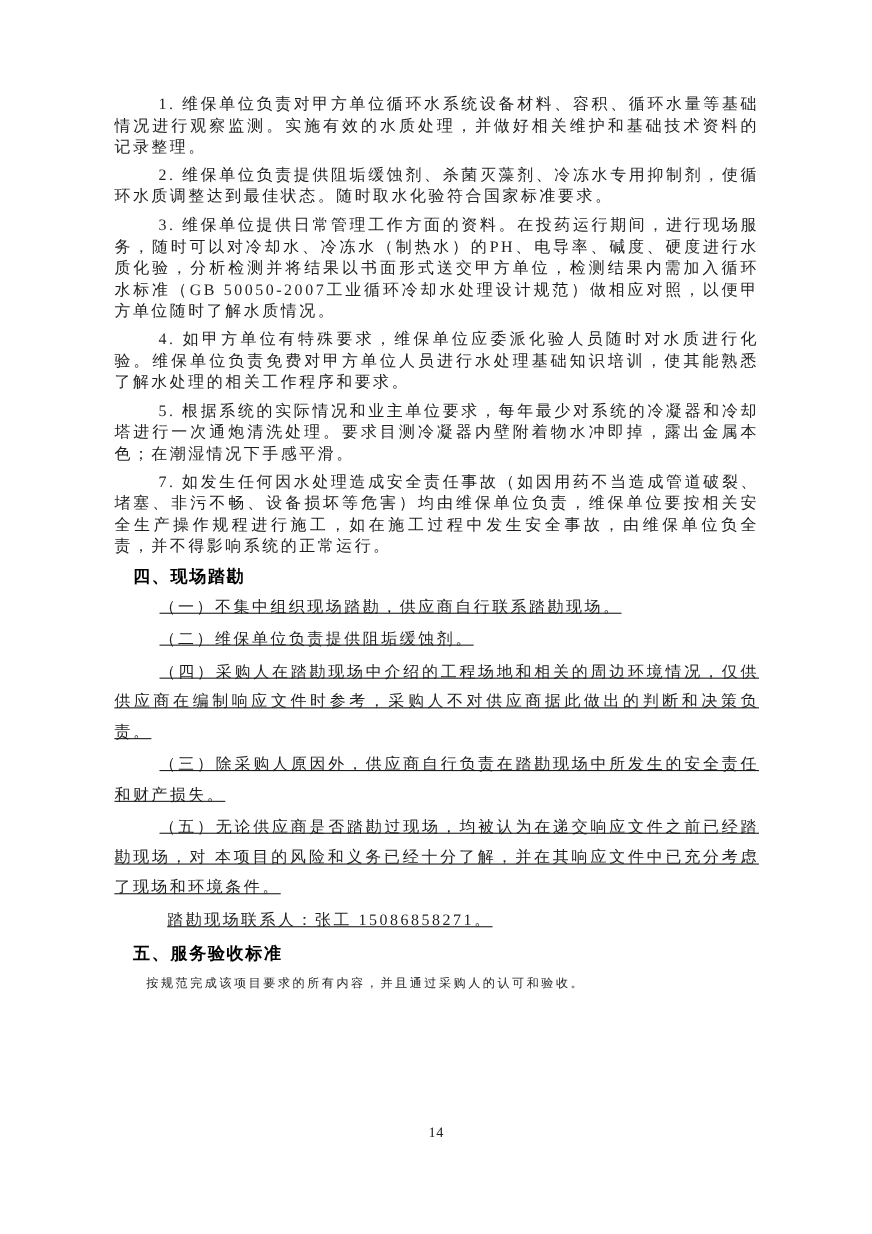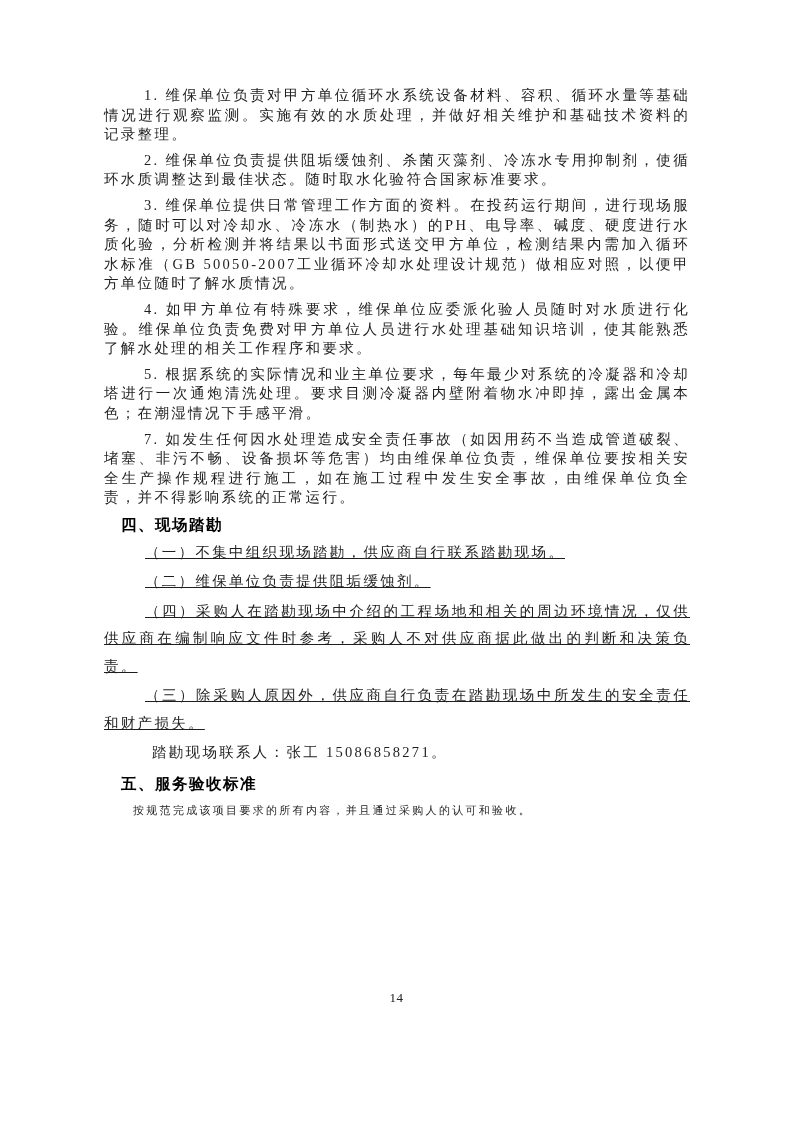--- a/index.html
+++ b/index.html
@@ -50,34 +50,35 @@
     text-indent: 41px;
     margin: 0 0 2px 0;
     text-decoration: underline;
   }
   p.contact-line {
     font-size: 14.5px;
     line-height: 27.5px;
     letter-spacing: 2.3px;
     text-indent: 48px;
     margin: 0 0 2px 0;
+    text-decoration: underline;
   }
   p.acceptance {
     font-size: 11px;
     line-height: 20px;
     letter-spacing: 2.3px;
     text-align: justify;
     text-indent: 29px;
     margin: 6px 0 0 0;
   }
   .page-number {
     position: absolute;
     left: 0;
     right: 0;
-    top: 990px;
+    top: 1022px;
     text-align: center;
     font-size: 13px;
     letter-spacing: 0.5px;
     color: #222222;
   }
 </style>
 </head>
 <body>
 
 <div class="page">
@@ -89,20 +90,21 @@
     <p class="clause">4. 如甲方单位有特殊要求，维保单位应委派化验人员随时对水质进行化验。维保单位负责免费对甲方单位人员进行水处理基础知识培训，使其能熟悉了解水处理的相关工作程序和要求。</p>
     <p class="clause">5. 根据系统的实际情况和业主单位要求，每年最少对系统的冷凝器和冷却塔进行一次通炮清洗处理。要求目测冷凝器内壁附着物水冲即掉，露出金属本色；在潮湿情况下手感平滑。</p>
     <p class="clause">7. 如发生任何因水处理造成安全责任事故（如因用药不当造成管道破裂、堵塞、非污不畅、设备损坏等危害）均由维保单位负责，维保单位要按相关安全生产操作规程进行施工，如在施工过程中发生安全事故，由维保单位负全责，并不得影响系统的正常运行。</p>
 
     <h3 class="sec-heading">四、现场踏勘</h3>
 
     <p class="survey-item">（一）不集中组织现场踏勘，供应商自行联系踏勘现场。</p>
     <p class="survey-item">（二）维保单位负责提供阻垢缓蚀剂。</p>
     <p class="survey-item">（四）采购人在踏勘现场中介绍的工程场地和相关的周边环境情况，仅供供应商在编制响应文件时参考，采购人不对供应商据此做出的判断和决策负责。</p>
     <p class="survey-item">（三）除采购人原因外，供应商自行负责在踏勘现场中所发生的安全责任和财产损失。</p>
+    <p class="survey-item">（五）无论供应商是否踏勘过现场，均被认为在递交响应文件之前已经踏勘现场，对 本项目的风险和义务已经十分了解，并在其响应文件中已充分考虑了现场和环境条件。</p>
 
     <p class="contact-line">踏勘现场联系人：张工 15086858271。</p>
 
     <h3 class="sec-heading second">五、服务验收标准</h3>
 
     <p class="acceptance">按规范完成该项目要求的所有内容，并且通过采购人的认可和验收。</p>
 
   </div>
 
   <div class="page-number">14</div>

